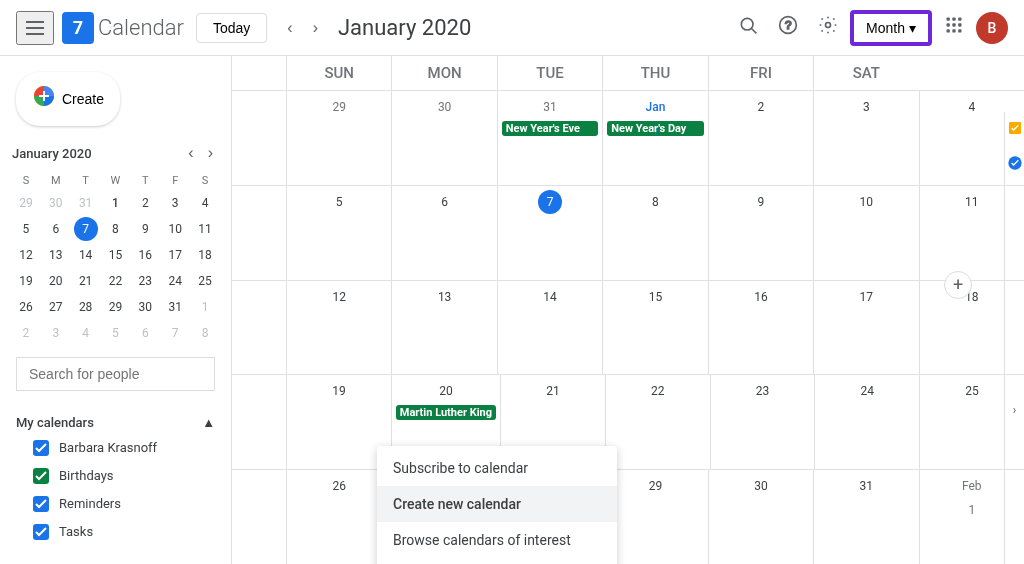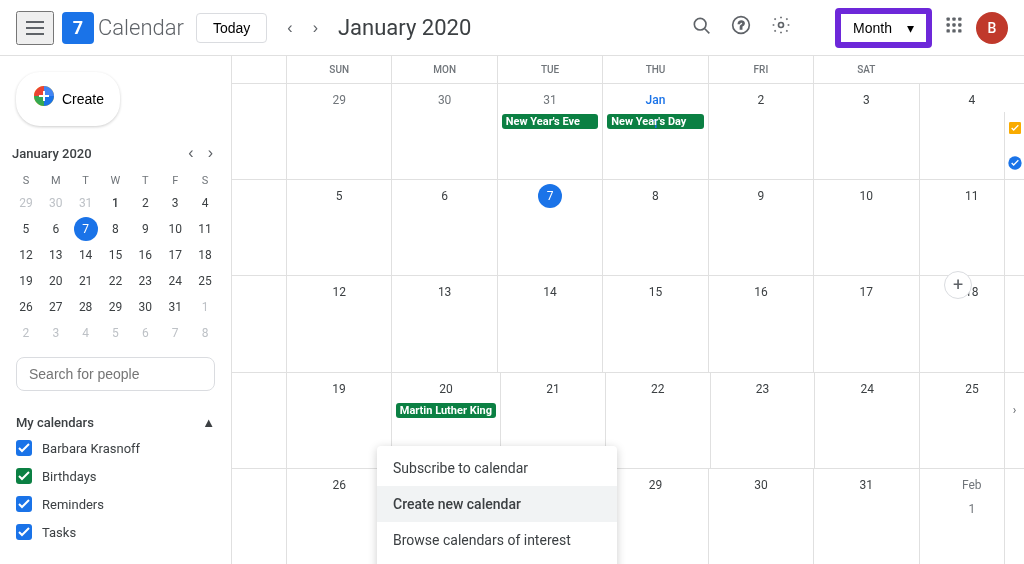--- a/index.html
+++ b/index.html
@@ -12,21 +12,21 @@
     .hamburger span { display: block; width: 18px; height: 2px; background: #5f6368; }
     .logo-container { display: flex; align-items: center; gap: 4px; }
     .logo-box { background: #1a73e8; color: white; font-weight: bold; font-size: 18px; width: 32px; height: 32px; display: flex; align-items: center; justify-content: center; border-radius: 4px; }
     .logo-text { font-size: 22px; color: #5f6368; font-weight: 300; }
     .today-btn { border: 1px solid #dadce0; border-radius: 4px; padding: 6px 16px; cursor: pointer; font-size: 14px; background: white; }
     .nav-arrows { display: flex; gap: 4px; }
     .nav-arrow { border: none; background: none; cursor: pointer; padding: 8px; border-radius: 50%; font-size: 16px; color: #5f6368; }
     .header-title { font-size: 22px; color: #3c4043; font-weight: 400; flex: 1; }
     .header-icons { display: flex; align-items: center; gap: 4px; }
     .icon-btn { border: none; background: none; cursor: pointer; padding: 8px; border-radius: 50%; color: #5f6368; font-size: 18px; }
-    .month-dropdown { border: 6px solid #6d28d9; border-radius: 4px; padding: 6px 12px; cursor: pointer; font-size: 14px; background: white; display: flex; align-items: center; gap: 15px; margin-left: 32px; }
+    .month-dropdown { border: 4px solid #6d28d9; border-radius: 4px; padding: 6px 12px; cursor: pointer; font-size: 14px; background: white; display: flex; align-items: center; gap: 4px; }
     .avatar { width: 32px; height: 32px; border-radius: 50%; background: #c0392b; color: white; display: flex; align-items: center; justify-content: center; font-size: 14px; font-weight: 500; cursor: pointer; }
 
     
     .main-layout { display: flex; height: calc(564px - 56px); }
 
     
     .sidebar { width: 232px; min-width: 232px; padding: 8px 0; overflow-y: auto; border-right: 1px solid #e0e0e0; }
     .create-btn { display: flex; align-items: center; gap: 6px; margin: 8px 16px 16px; padding: 12px 16px; border-radius: 24px; box-shadow: 0 1px 3px rgba(0,0,0,0.2); cursor: pointer; background: white; border: none; font-size: 14px; }
     .create-plus { font-size: 24px; background: linear-gradient(45deg, #4285f4, #ea4335, #fbbc05, #34a853); -webkit-background-clip: text; -webkit-text-fill-color: transparent; font-weight: 300; }
 
@@ -36,37 +36,37 @@
     .mini-cal-title { font-size: 13px; font-weight: 500; }
     .mini-cal-nav { border: none; background: none; cursor: pointer; color: #5f6368; font-size: 16px; padding: 2px 6px; }
     .mini-cal-grid { display: grid; grid-template-columns: repeat(7, 1fr); gap: 2px; text-align: center; }
     .mini-cal-day-header { font-size: 11px; color: #70757a; padding: 2px; }
     .mini-cal-day { font-size: 12px; padding: 3px; cursor: pointer; border-radius: 50%; width: 24px; height: 24px; display: flex; align-items: center; justify-content: center; margin: auto; }
     .mini-cal-day.selected { background: #1a73e8; color: white; border-radius: 50%; }
     .mini-cal-day.other-month { color: #bdc1c6; }
 
     
     .search-people { margin: 12px 16px; }
-    .search-people input { width: 100%; border: 1px solid #dadce0; border-radius: 8px; padding: 8px 12px; font-size: 14px; color: #5f6368; outline: none; }
+    .search-people input { width: 100%; border: 1px solid #dadce0; border-radius: 0; padding: 8px 12px; font-size: 14px; color: #5f6368; outline: none; }
 
     
     .cal-section { padding: 4px 0; }
     .cal-section-header { display: flex; align-items: center; justify-content: space-between; padding: 8px 16px 4px; cursor: pointer; }
     .cal-section-title { font-size: 13px; font-weight: 500; }
-    .cal-item { display: flex; align-items: center; gap: 10px; padding: 6px 16px; cursor: pointer; }
+    .cal-item { display: flex; gap: 10px; padding: 6px 33px; cursor: pointer; }
     .cal-checkbox { width: 16px; height: 16px; border-radius: 3px; display: flex; align-items: center; justify-content: center; }
     .cal-checkbox.blue { background: #1a73e8; }
     .cal-checkbox.green { background: #0b8043; }
     .cal-checkbox svg { width: 12px; height: 12px; fill: white; }
     .cal-label { font-size: 13px; }
 
     
     .calendar-area { flex: 1; display: flex; flex-direction: column; overflow: hidden; position: relative; }
     .cal-grid-header { display: grid; grid-template-columns: 54px repeat(7, 1fr); border-bottom: 1px solid #e0e0e0; }
-    .col-header { text-align: center; padding: 8px 4px; font-size: 10px; color: #70757a; font-weight: 500; text-transform: uppercase; border-left: 1px solid #e0e0e0; }
+    .col-header { text-align: center; padding: 8px 4px; font-size: 15px; color: #70757a; font-weight: 500; text-transform: uppercase; border-left: 1px solid #e0e0e0; }
     .col-header:first-child { border-left: none; }
     .week-num-header { border-left: none; }
 
     .cal-grid-body { flex: 1; display: flex; flex-direction: column; overflow: hidden; }
     .cal-week { display: grid; grid-template-columns: 54px repeat(7, 1fr); flex: 1; border-bottom: 1px solid #e0e0e0; min-height: 80px; }
     .cal-week:last-child { border-bottom: none; }
     .cal-cell { border-left: 1px solid #e0e0e0; padding: 4px; position: relative; }
     .cal-cell:first-child { border-left: none; display: flex; align-items: flex-start; justify-content: flex-end; padding-right: 8px; padding-top: 6px; font-size: 11px; color: #70757a; }
     .day-num { font-size: 12px; color: #3c4043; text-align: center; width: 24px; height: 24px; line-height: 24px; border-radius: 50%; margin: 0 auto 2px; cursor: pointer; }
     .day-num.today-circle { background: #1a73e8; color: white; }

